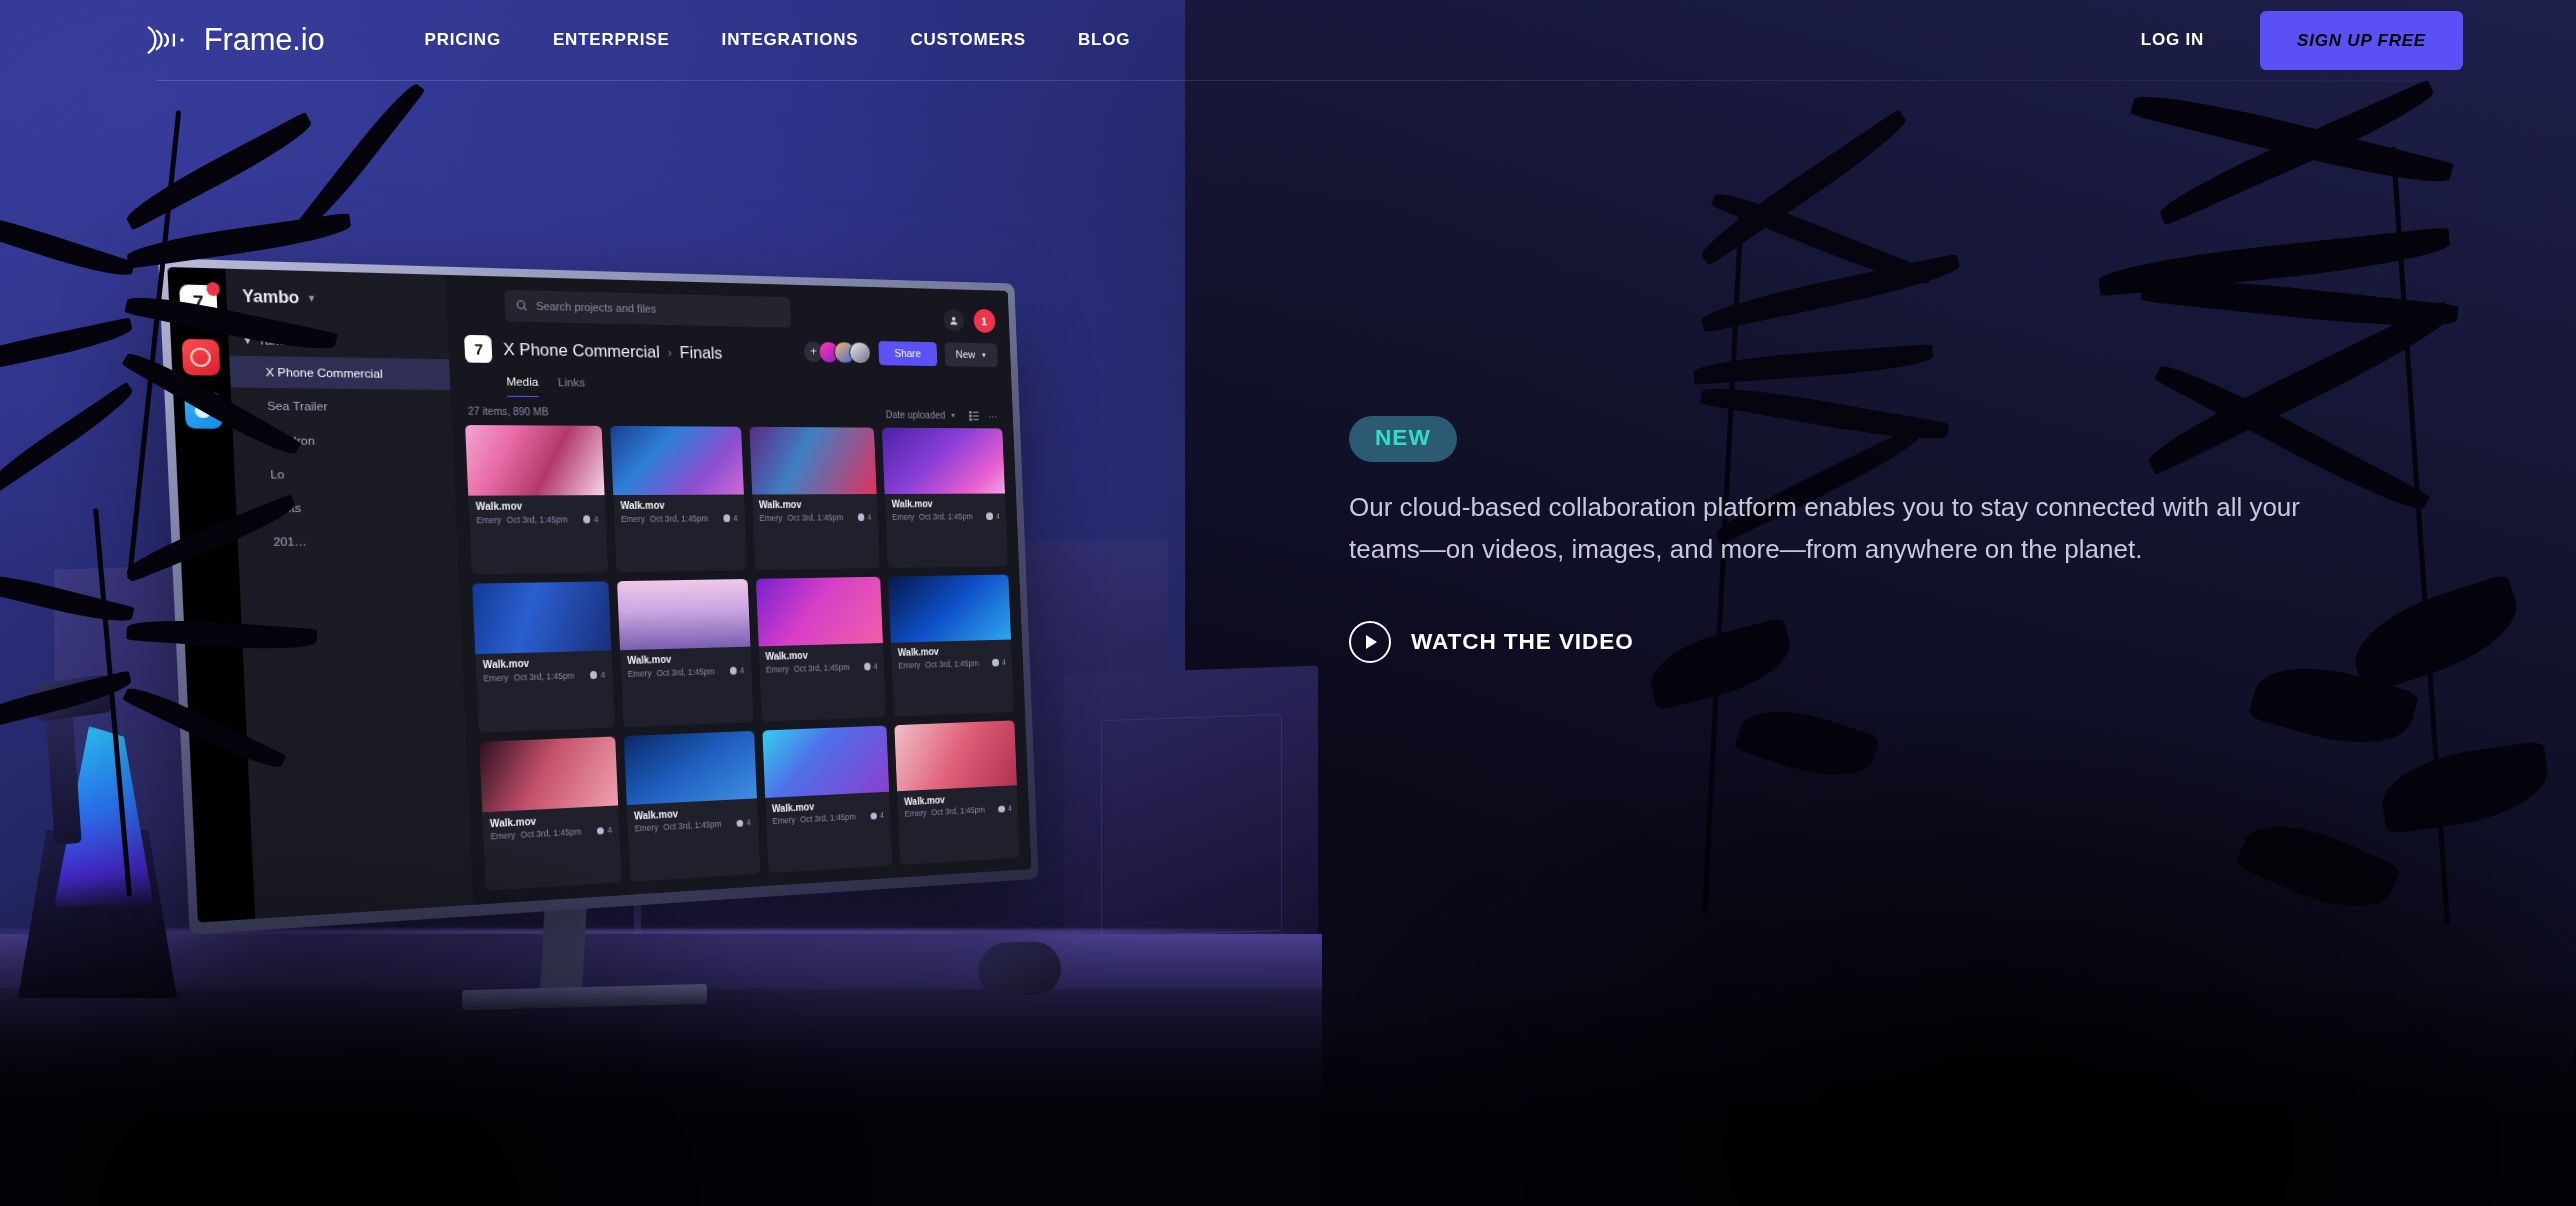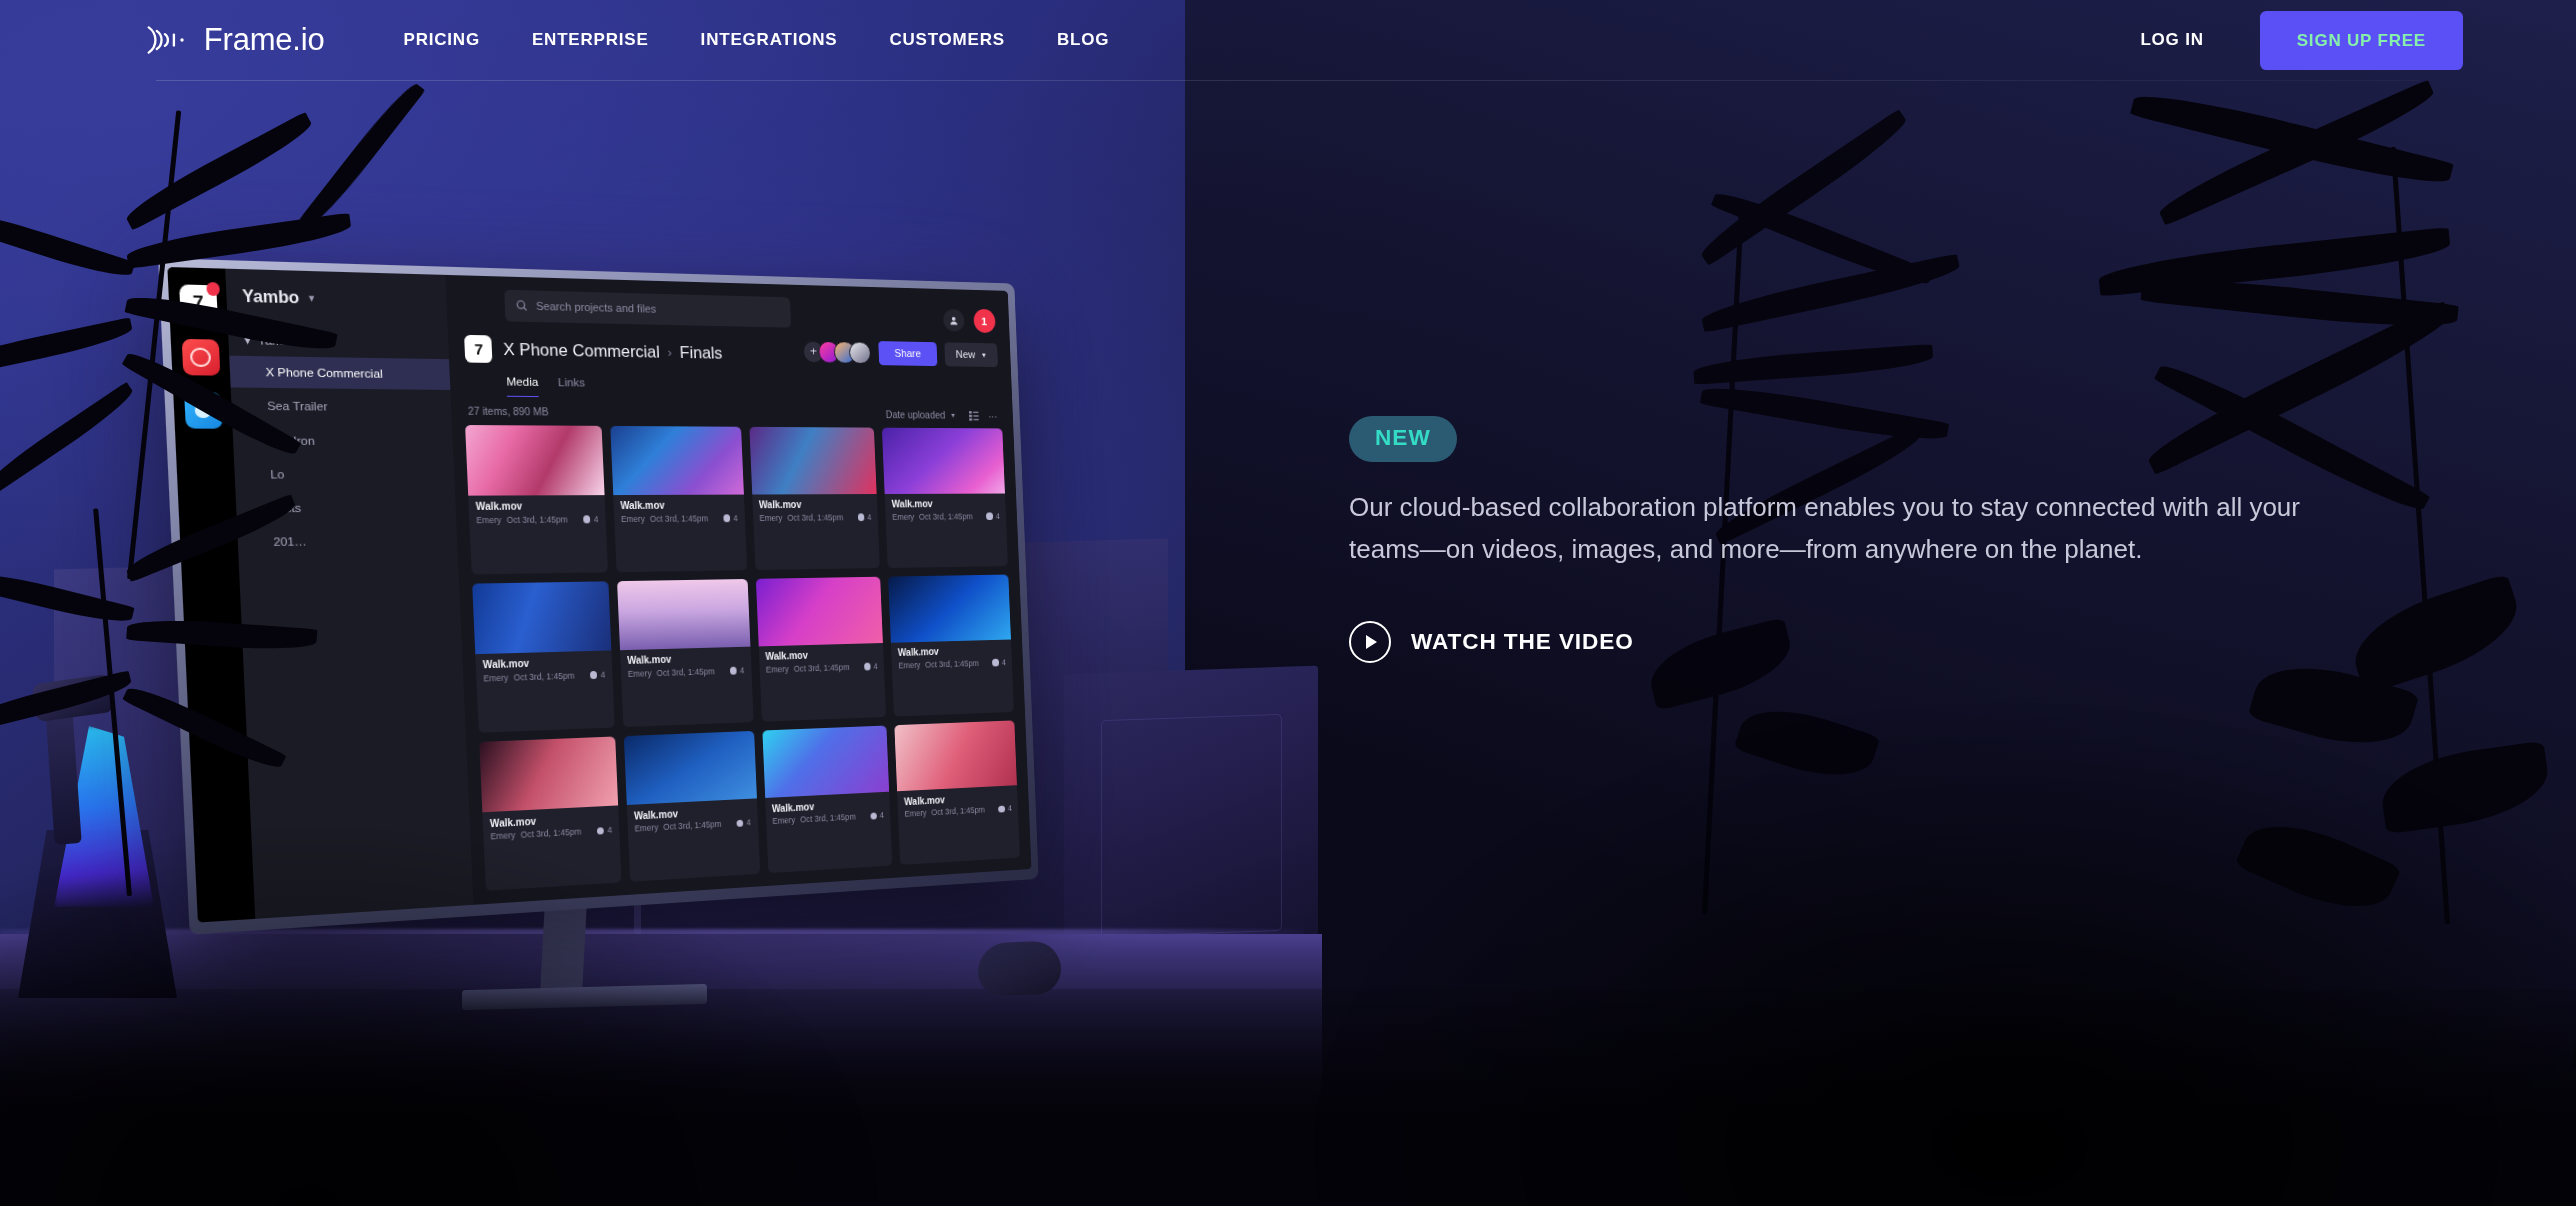--- a/index.html
+++ b/index.html
@@ -239,35 +239,35 @@
   
   .header {
     position:absolute; left:0; top:0; width:100%; height:80px; z-index:40;
     display:flex; align-items:center; padding: 0 113px 0 145px;
   }
   .header-rule {
     position:absolute; left:156px; right:156px; top:80px; height:0.9px;
     background: linear-gradient(90deg, rgba(255,255,255,.16), rgba(255,255,255,.10) 60%, rgba(255,255,255,.03));
     z-index:40;
   }
-  .brand { display:flex; align-items:flex-end; gap:11.8px; margin-right:53px; }
+  .brand { display:flex; align-items:flex-end; gap:11.8px; margin-right:74px; }
   .brand-name { color:#fff; font-size:31px; letter-spacing:-0.2px; font-weight:400; }
   .nav { display:flex; align-items:center; gap:0; }
   .nav a {
     color:#fff; font-size:17px; font-weight:700; letter-spacing:0.8px;
     text-decoration:none; padding: 0 26px;
   }
   .header-right { margin-left:auto; display:flex; align-items:center; gap:0; }
   .login {
     color:#fff; font-size:17px; font-weight:700; letter-spacing:0.8px; text-decoration:none;
     padding-right: 56px;
   }
   .signup {
-    background:#5a50f5; color:#86efac; font-size:17px; font-weight:700; letter-spacing:0.8px;
-    padding: 21px 37px; border-radius:6.3px; text-decoration:none; line-height:1;
+    background:#5a50f5; color:#000000; font-size:17px; font-weight:700; letter-spacing:0.8px;
+    padding: 21px 37px; border-radius:6.3px; text-decoration:none; line-height:1;font-style:italic;
   }
 
   
   .hero { position:absolute; left:1349px; top:412px; width:1132px; z-index:30; }
   .eyebrow { display:flex; align-items:flex-start; gap:29px; }
   .new-badge {
     background:#2b5b72; color:#34dcc6; font-size:22.6px; font-weight:700; letter-spacing:1px;
     padding: 11.8px 26px; border-radius:25px; line-height:1; margin-top:3.6px; flex:0 0 auto;
   }
   .eyebrow-text { color:#e9e9f4; font-size:24.5px; line-height:1.52; max-width: 688px; }

